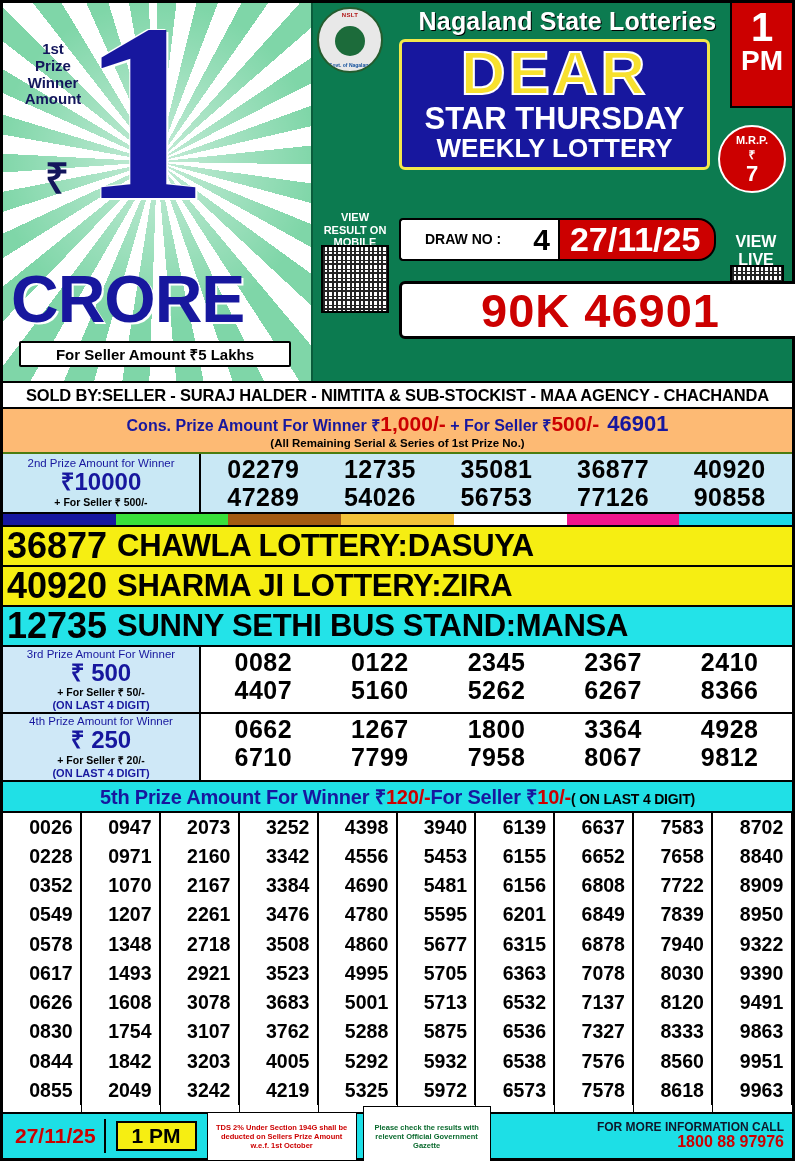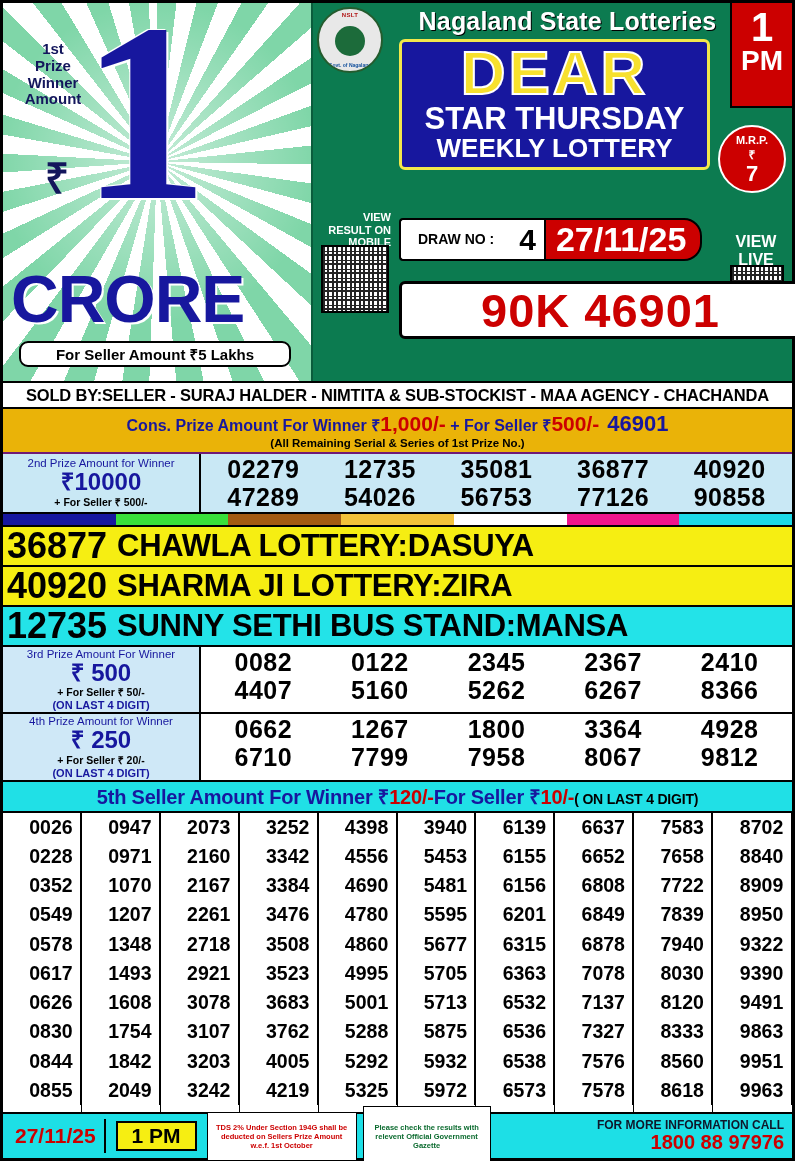--- a/index.html
+++ b/index.html
@@ -57,21 +57,21 @@
   .crore-word {
     position: absolute; left: 8px; top: 258px;
     font-size: 66px; font-weight: bold; color: #17179e;
     letter-spacing: -1px; z-index: 5;
     font-family: "Liberation Sans", sans-serif;
     text-shadow: 2px 2px 0 #fff;
   }
   .seller-amt {
     position: absolute; left: 16px; top: 338px;
     width: 272px; height: 26px;
-    background: #fff; border: 2px solid #000; border-radius: 9px;
+    background: #fff; border: 2px solid #000; border-radius: 2px;
     font-size: 15px; font-weight: bold; color: #000;
     display: flex; align-items: center; justify-content: center;
     z-index: 6;
   }
 
   .right-panel {
     flex: 1;
     position: relative;
     background: #0c7b50;
     padding: 4px 0 0 0;
@@ -135,21 +135,21 @@
     width: 68px; height: 68px; border-radius: 50%;
     background: #cc0000; color: #fff; border: 2px solid #fff;
     text-align: center; z-index: 6;
   }
   .mrp .m1 { font-size: 11px; font-weight: bold; margin-top: 7px; }
   .mrp .m2 { font-size: 12px; font-weight: bold; }
   .mrp .m3 { font-size: 22px; font-weight: bold; line-height: 1; }
 
   .view-result {
     position: absolute; left: 6px; top: 208px;
-    width: 72px; text-align: right;
+    width: 72px; text-align: center;
     font-size: 11px; font-weight: bold; color: #fff; line-height: 1.15;
     z-index: 5;
   }
   .qr {
     position: absolute;
     background: #fff; border: 2px solid #000;
     z-index: 5;
   }
   .qr.left { left: 8px; top: 242px; width: 68px; height: 68px; }
   .qr.right { right: 8px; top: 262px; width: 54px; height: 54px; }
@@ -170,21 +170,21 @@
 
   .draw-row {
     position: absolute; left: 86px; top: 215px;
     display: flex; align-items: stretch;
     z-index: 5;
   }
   .draw-label {
     background: #fff; border: 2px solid #000; border-right: none;
     border-radius: 4px 0 0 4px;
     font-size: 14px; font-weight: bold; color: #000;
-    padding: 4px 17px; line-height: 1.05;
+    padding: 4px 24px; line-height: 1.05;
     display: flex; align-items: center;
   }
   .draw-no {
     background: #fff; border: 2px solid #000; border-left:none; border-right: none;
     font-size: 30px; font-weight: bold; color: #000;
     padding: 0 8px; display: flex; align-items: center;
   }
   .draw-date {
     background: #cc0000; border: 2px solid #000;
     border-radius: 0 18px 18px 0;
@@ -206,22 +206,22 @@
     height: 26px;
     background: #fff;
     border-bottom: 2px solid #000;
     display: flex; align-items: center; justify-content: center;
     font-size: 16.5px; font-weight: bold; color: #000;
     letter-spacing: -0.2px;
   }
 
   
   .cons {
-    background: #eab308;
-    border-bottom: 2px solid #701a75;
+    background: #fdba74;
+    border-bottom: 2px solid #4d7c0f;
     padding: 2px 0 3px 0;
     text-align: center;
   }
   .cons-line1 { font-size: 16px; font-weight: bold; color: #17179e; }
   .cons-line1 .red { color: #cc0000; font-size: 21px; }
   .cons-line1 .num { color: #17179e; font-size: 22px; margin-left: 8px; }
   .cons-line2 { font-size: 11.5px; font-weight: bold; color: #000; }
 
   
   .prize-block {
@@ -332,21 +332,21 @@
   .f-note2 {
     background: #fff; border: 1px solid #000;
     font-size: 7.5px; font-weight: bold; color: #0b6b2f;
     padding: 16px 4px; line-height: 1.2; text-align: center;
     width: 128px; margin-left: 6px;
   }
   .f-contact {
     margin-left: auto; text-align: right; padding-right: 4px;
   }
   .f-contact .c1 { font-size: 12px; font-weight: bold; color: #0f172a; line-height: 1.05; }
-  .f-contact .c2 { font-size: 20px; font-weight: bold; color: #cc0000; line-height: 1.05; }
+  .f-contact .c2 { font-size: 16px; font-weight: bold; color: #cc0000; line-height: 1.05; }
 </style>
 </head>
 <body>
 
 <div class="sheet">
 
   <div class="header">
 
     <div class="left-panel">
       <div class="prize-label">
@@ -508,21 +508,21 @@
         <span>6710</span>
         <span>7799</span>
         <span>7958</span>
         <span>8067</span>
         <span>9812</span>
       </div>
     </div>
   </div>
 
   <div class="fifth-head">
-    <span>5th Seller Amount For Winner ₹</span><span class="rs">120/-</span><span>For Seller ₹</span><span class="rs">10/-</span><span class="small">( ON LAST 4 DIGIT)</span>
+    <span>5th Prize Amount For Winner ₹</span><span class="rs">120/-</span><span>For Seller ₹</span><span class="rs">10/-</span><span class="small">( ON LAST 4 DIGIT)</span>
   </div>
 
   <div class="fifth-grid">
     <div class="col">
       <div class="cell">0026</div>
       <div class="cell">0228</div>
       <div class="cell">0352</div>
       <div class="cell">0549</div>
       <div class="cell">0578</div>
       <div class="cell">0617</div>

